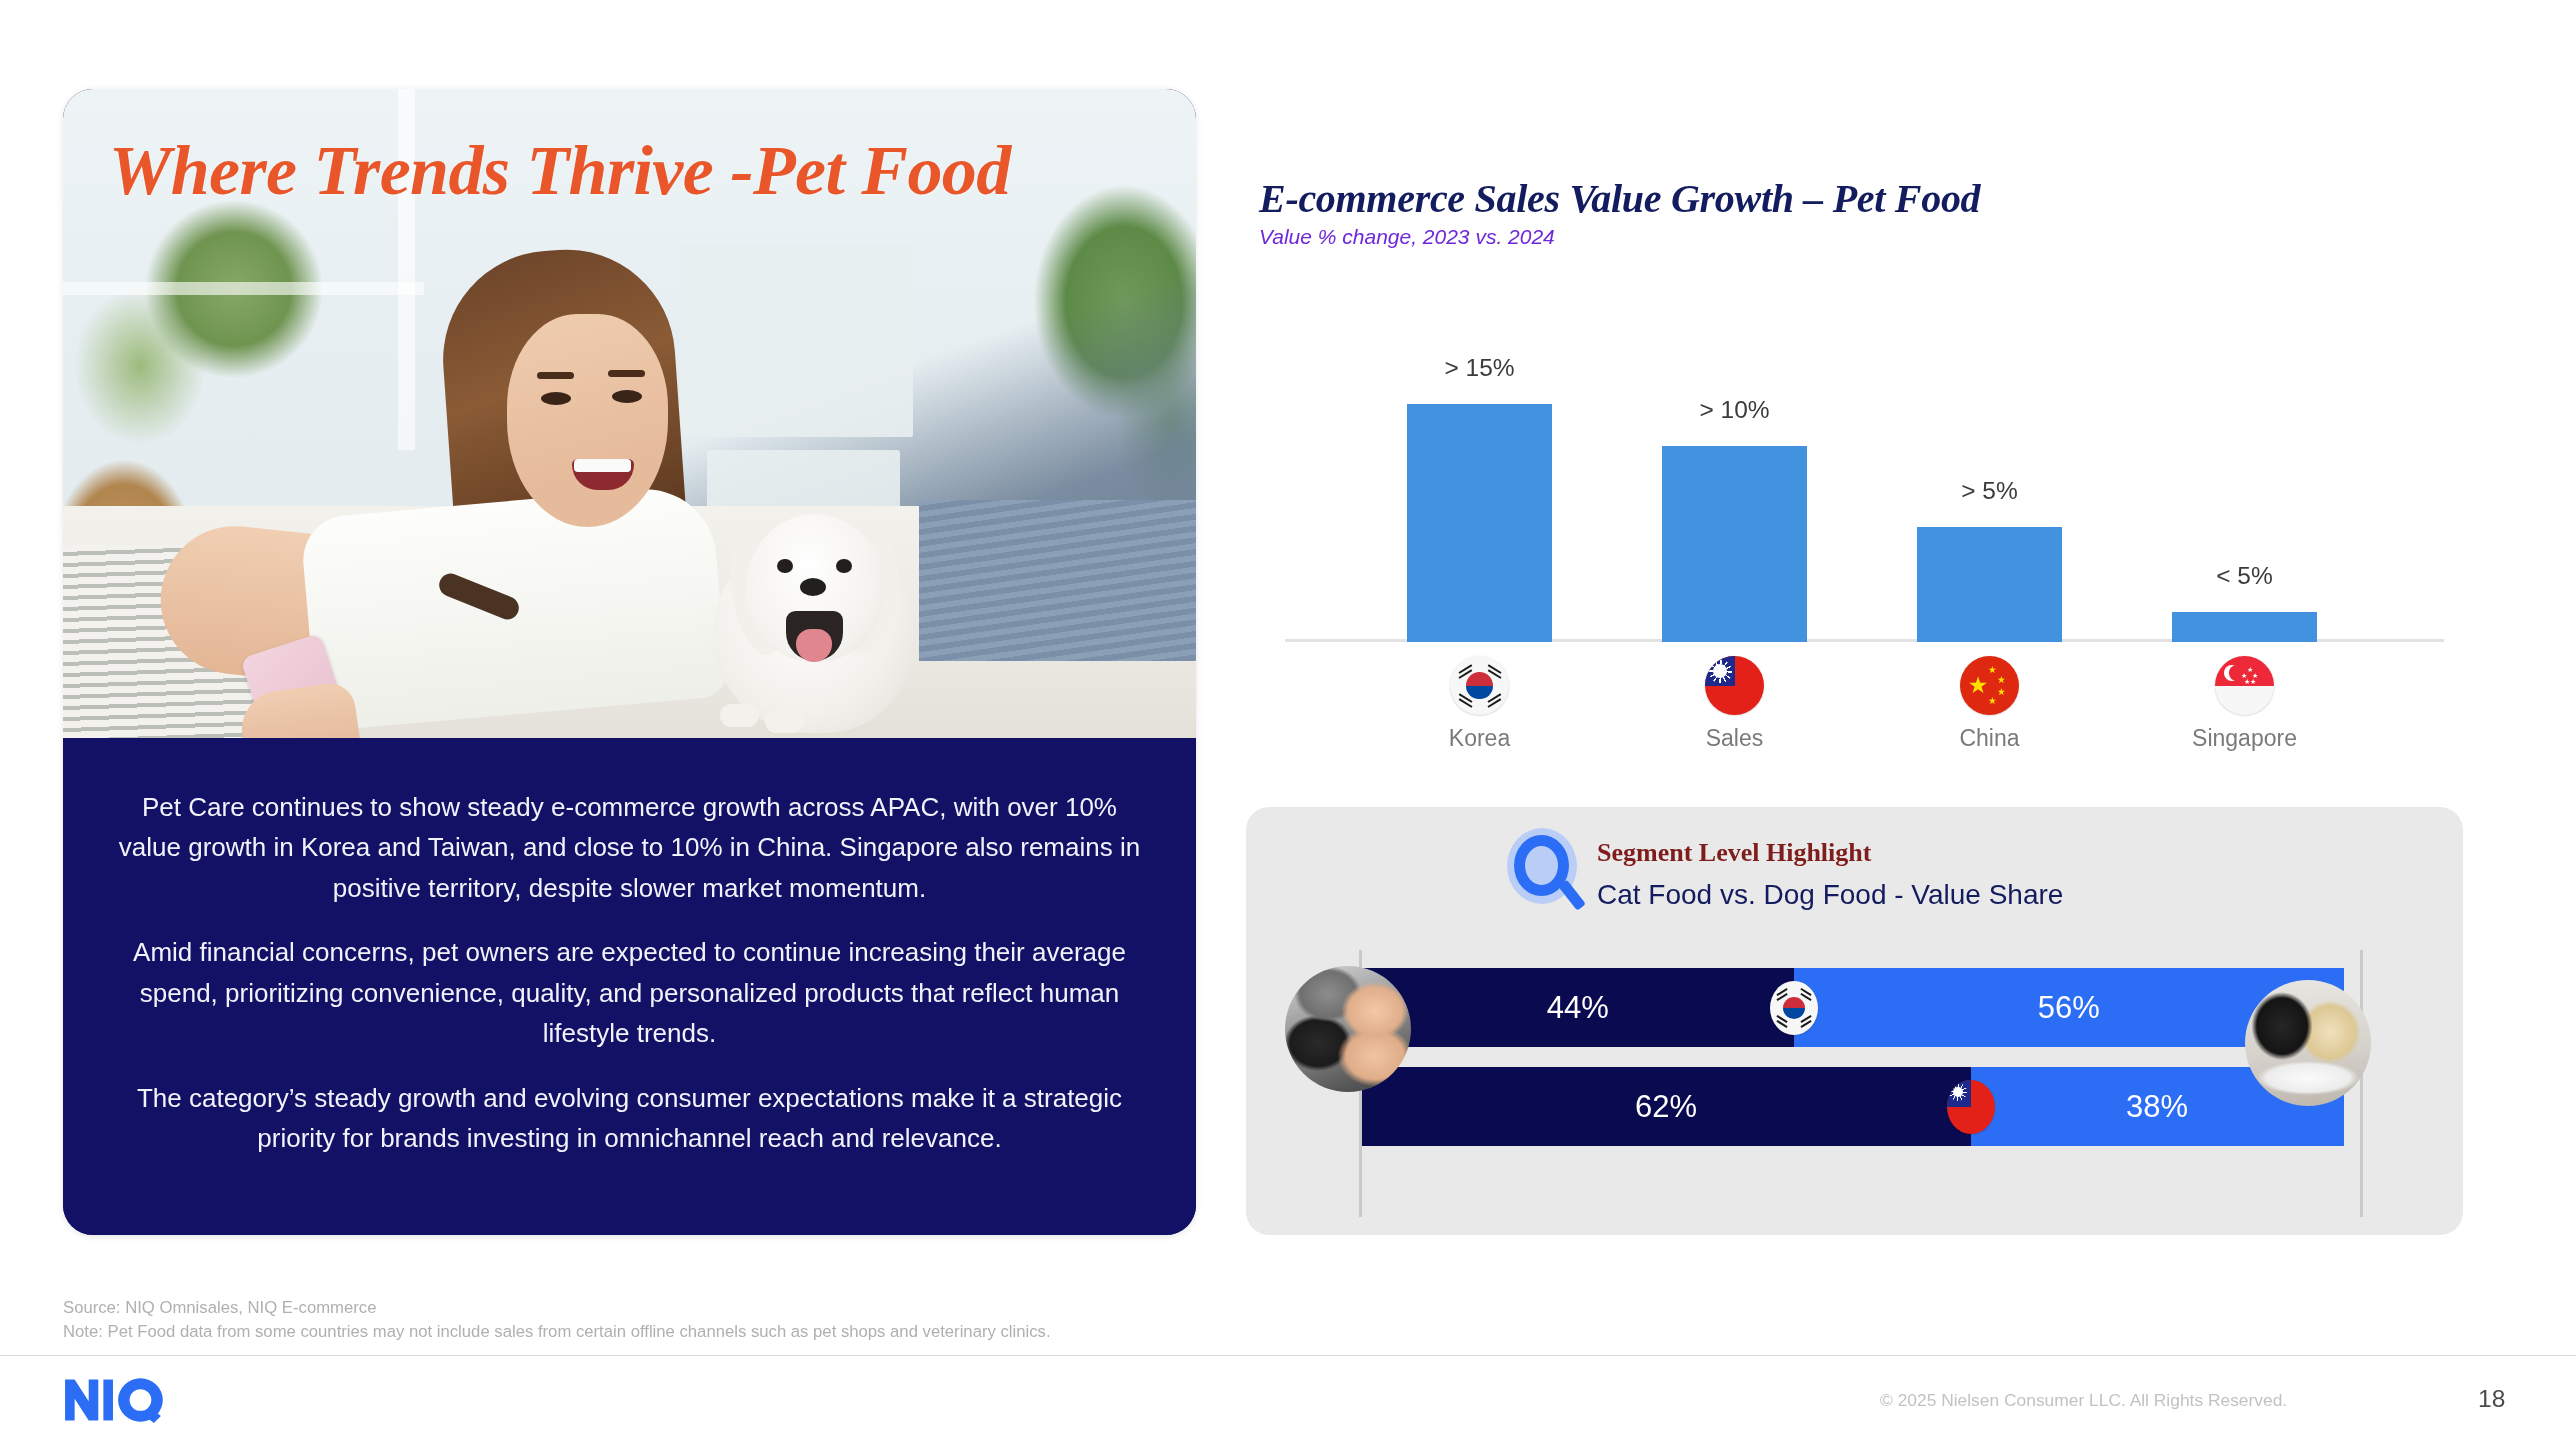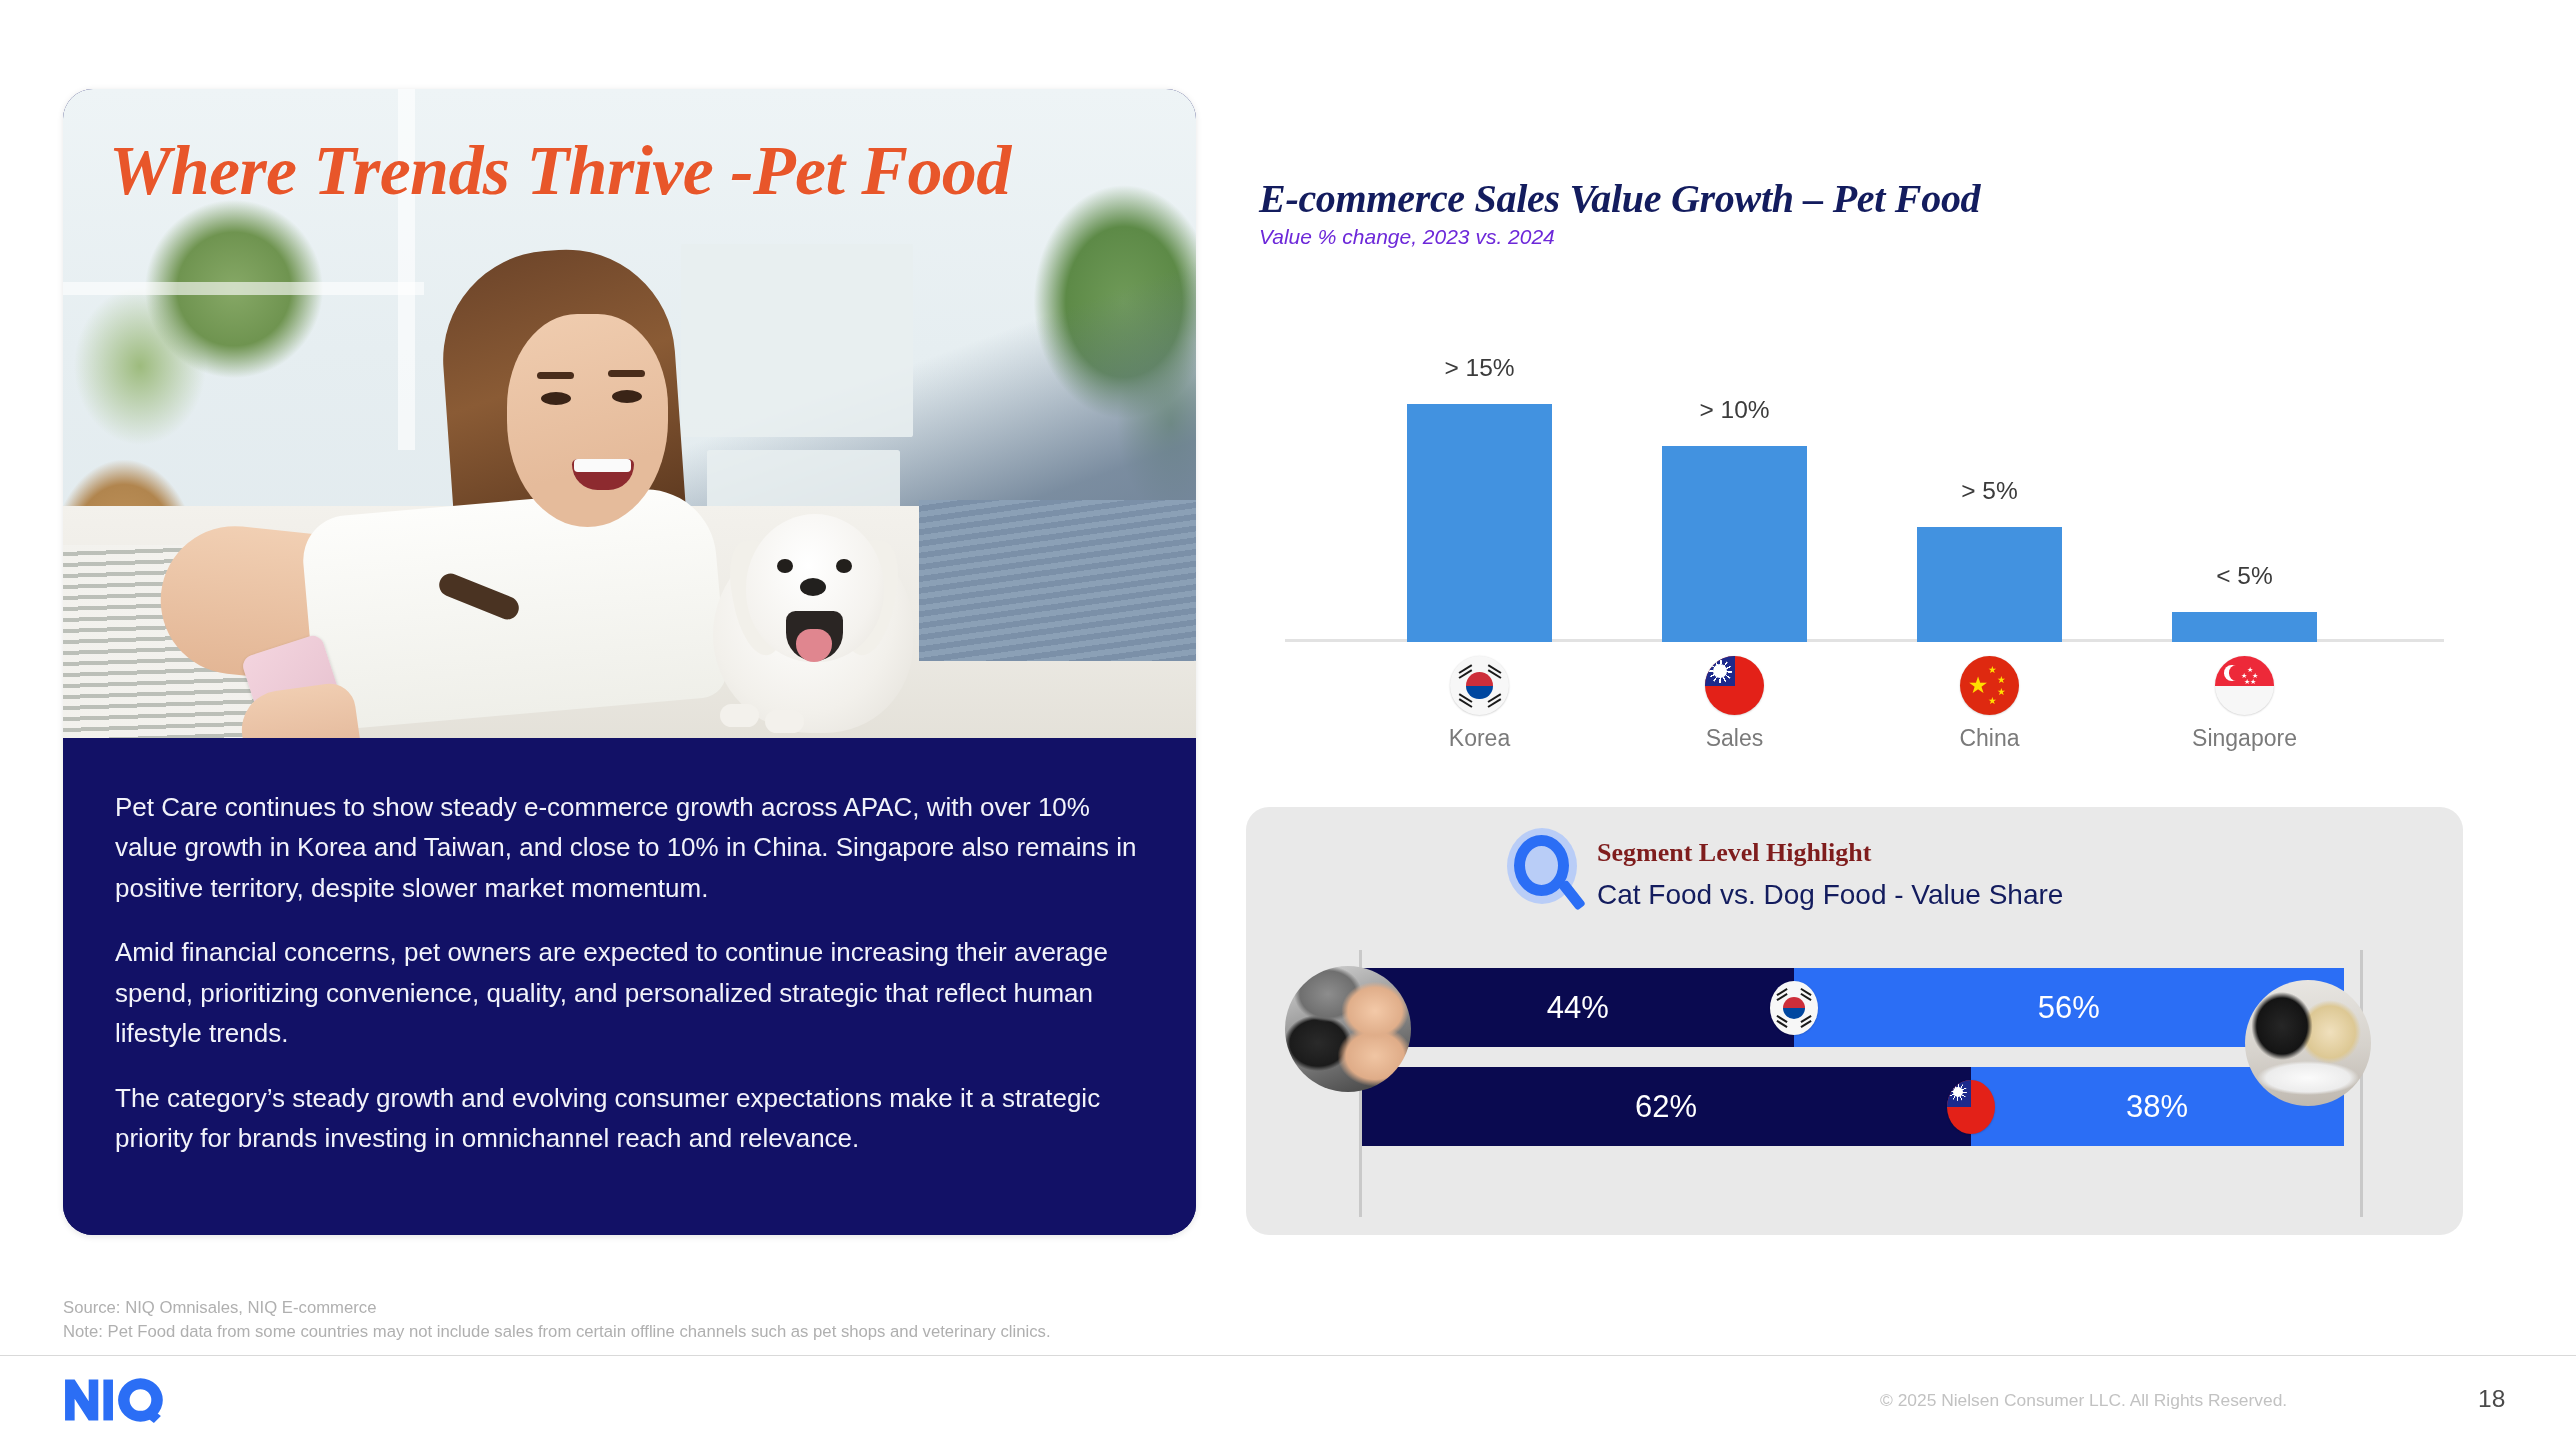--- a/index.html
+++ b/index.html
@@ -113,21 +113,21 @@
     font-family:"Liberation Serif", serif;
     font-weight:bold; font-style:italic;
     font-size:70px; line-height:1.05; letter-spacing:-0.6px;
     color:#e8562a;
     text-shadow:0 1.3px 3.2px rgba(255,255,255,.45);
     white-space:nowrap;
   }
 
   #left-text{
     position:absolute; left:0; top:649px; width:100%; height:497px;
-    background:#121166; padding:49px 52px 16px 52px;
+    background:#121166; padding:49px 52px 16px 52px;text-align:center;
   }
   #left-text p{
     color:#f2f3fa; font-size:26px; line-height:1.55; margin-bottom:24.5px;
   }
 
   
   #chart-title{
     position:absolute; left:1259px; top:175px;
     font-family:"Liberation Serif", serif; font-weight:bold; font-style:italic;
     font-size:40px; color:#131c5e; letter-spacing:-0.3px; white-space:nowrap;
@@ -275,21 +275,21 @@
     <div id="dog-mouth"></div>
     <div id="dog-tongue"></div>
     <div id="dog-paw1"></div>
     <div id="dog-paw2"></div>
 
     <div id="hero-title">Where Trends Thrive -Pet Food</div>
   </div>
 
   <div id="left-text">
     <p>Pet Care continues to show steady e-commerce growth across APAC, with over 10% value growth in Korea and Taiwan, and close to 10% in China. Singapore also remains in positive territory, despite slower market momentum.</p>
-    <p>Amid financial concerns, pet owners are expected to continue increasing their average spend, prioritizing convenience, quality, and personalized strategic that reflect human lifestyle trends.</p>
+    <p>Amid financial concerns, pet owners are expected to continue increasing their average spend, prioritizing convenience, quality, and personalized products that reflect human lifestyle trends.</p>
     <p>The category’s steady growth and evolving consumer expectations make it a strategic priority for brands investing in omnichannel reach and relevance.</p>
   </div>
 </div>
 
 <div id="chart-title">E-commerce Sales Value Growth – Pet Food</div>
 <div id="chart-subtitle">Value % change, 2023 vs. 2024</div>
 
 <div id="bar-chart">
   <div id="axis-line"></div>
 

